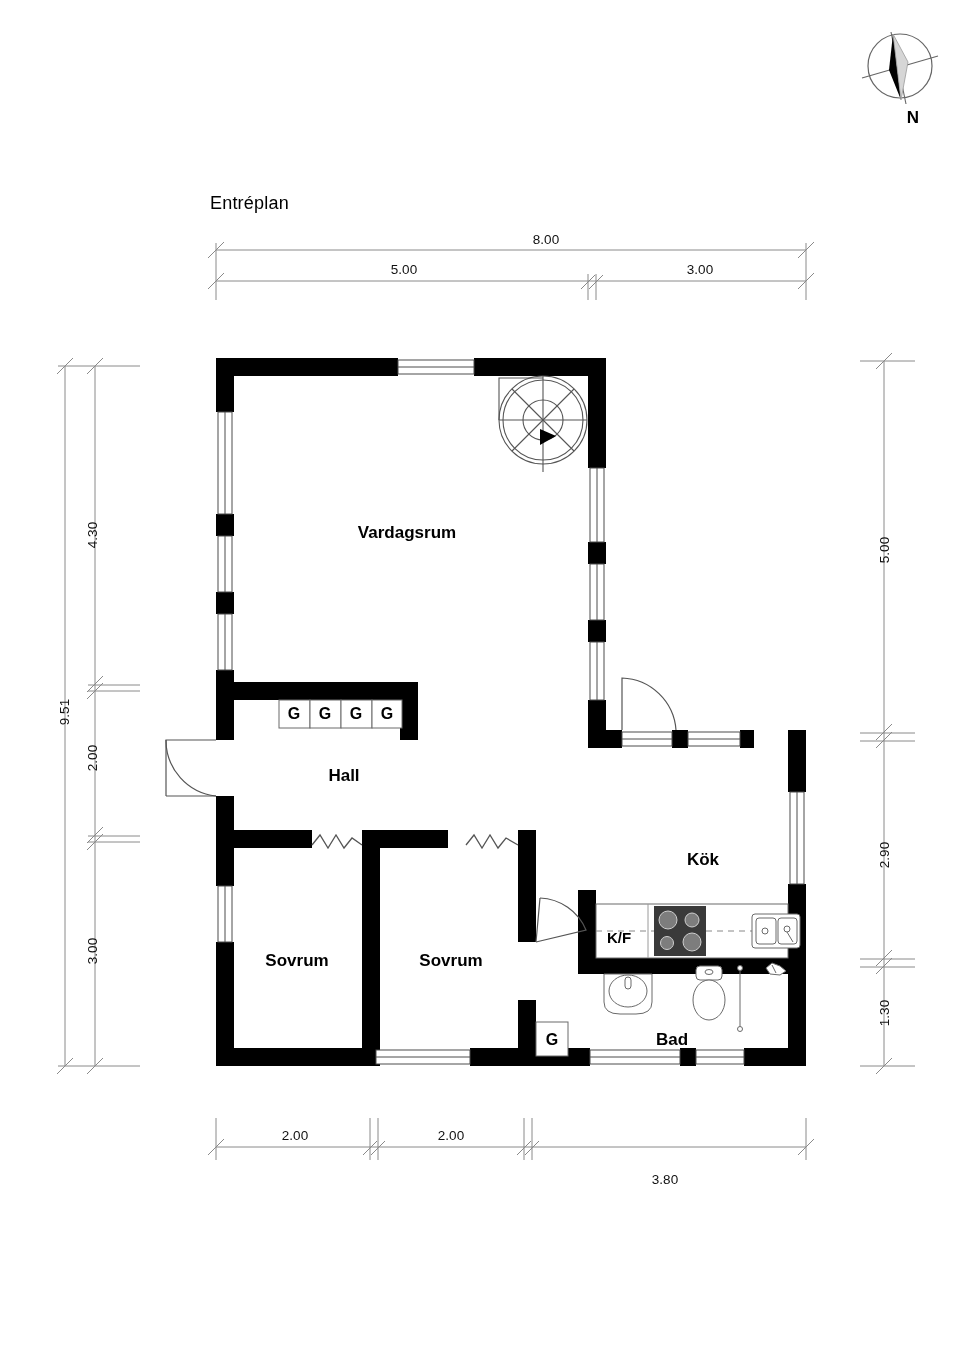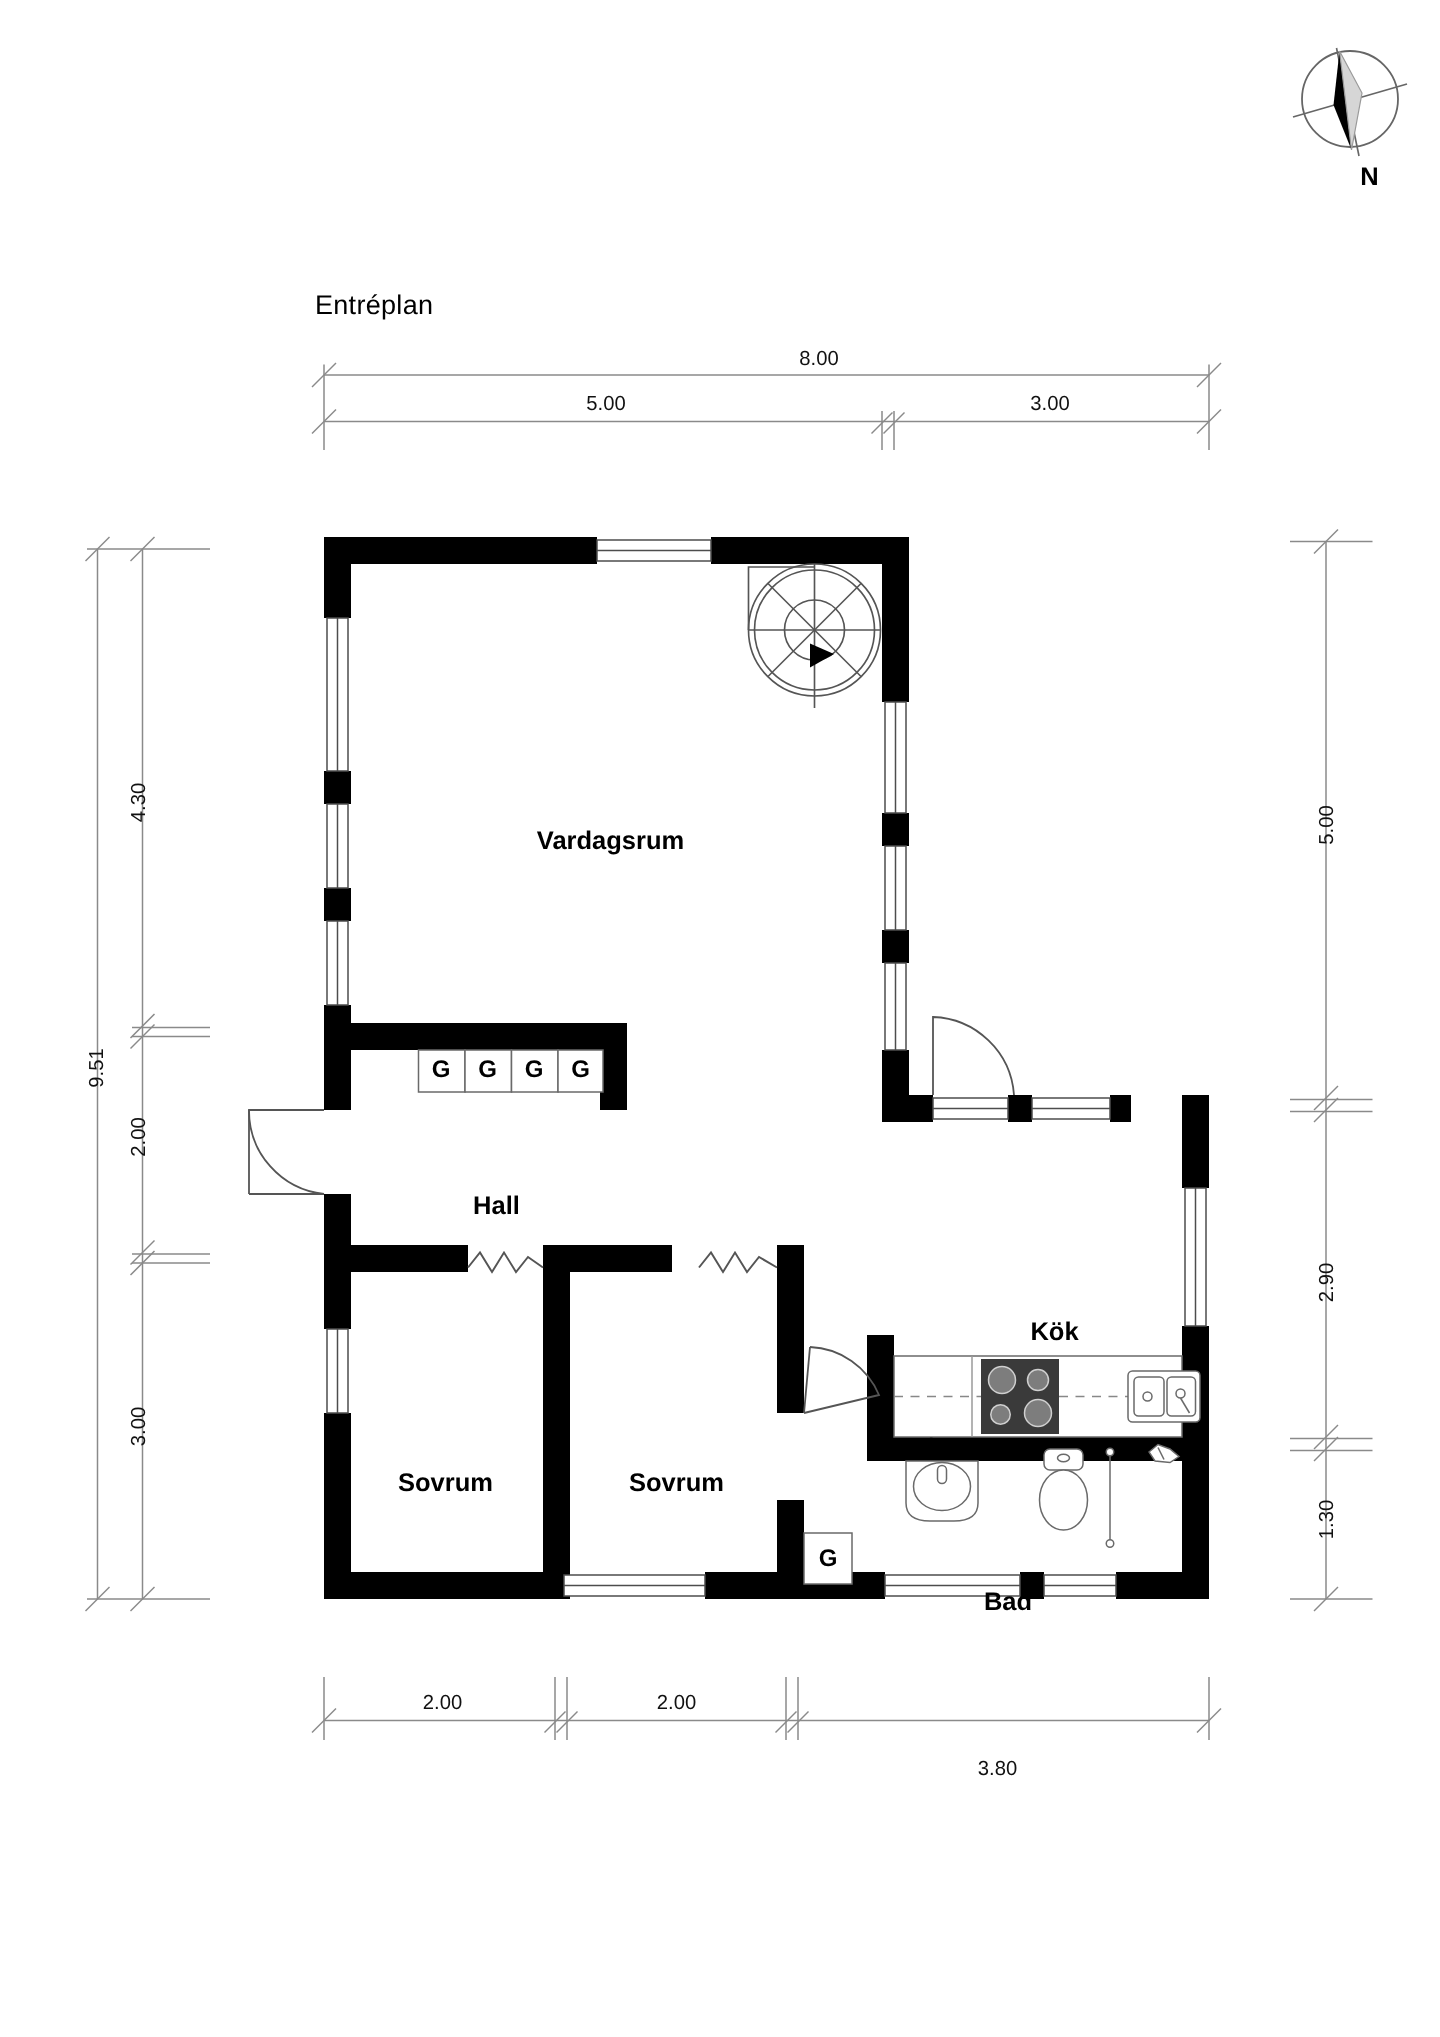--- a/index.html
+++ b/index.html
@@ -13,21 +13,21 @@
   .txt{position:absolute;white-space:nowrap;}
   
   #page-title{
     left:210px;top:178px;font-size:18px;font-weight:normal;letter-spacing:.2px;margin-top:15px;
   }
   
   #footer-note{
     left:20px;top:1318px;font-size:17px;font-weight:normal;
   }
   
-  .room-label{font-size:17px;font-weight:bold;transform:translate(-50%,-50%);margin-top:28px;}
+  .room-label{font-size:17px;font-weight:bold;transform:translate(-50%,-50%);}
   .room-label.sm{font-size:15px;text-align:right;}
   
   .closet-letter{font-size:16px;font-weight:bold;transform:translate(-50%,-50%);}
   
   .dim{font-size:13.5px;font-weight:normal;color:#111;transform:translate(-50%,-50%);}
   .dim.vert{transform:translate(-50%,-50%) rotate(-90deg);}
   
   #compass-n{font-size:17px;font-weight:bold;transform:translate(-50%,-50%);}
 </style>
 </head>
@@ -300,21 +300,21 @@
       <polygon points="893,34 901,100 908,62" fill="#d6d6d6" stroke="#9a9a9a" stroke-width="0.8"></polygon>
     </g>
 
   </svg>
 
   <div class="txt" id="page-title">Entréplan</div>
 
   <div class="txt" id="compass-n" style="left:913px;top:118px;">N</div>
 
   <div class="txt room-label" style="left:407px;top:533px;">Vardagsrum</div>
-  <div class="txt room-label" style="left:331px;top:776px;">Hall</div>
+  <div class="txt room-label" style="left:344px;top:776px;">Hall</div>
   <div class="txt room-label" style="left:297px;top:961px;">Sovrum</div>
   <div class="txt room-label" style="left:451px;top:961px;">Sovrum</div>
   <div class="txt room-label" style="left:703px;top:860px;">Kök</div>
   <div class="txt room-label" style="left:672px;top:1040px;">Bad</div>
   <div class="txt room-label sm" style="left:619px;top:937px;">K/F</div>
 
   <div class="txt closet-letter" style="left:294px;top:714px;">G</div>
   <div class="txt closet-letter" style="left:325px;top:714px;">G</div>
   <div class="txt closet-letter" style="left:356px;top:714px;">G</div>
   <div class="txt closet-letter" style="left:387px;top:714px;">G</div>

